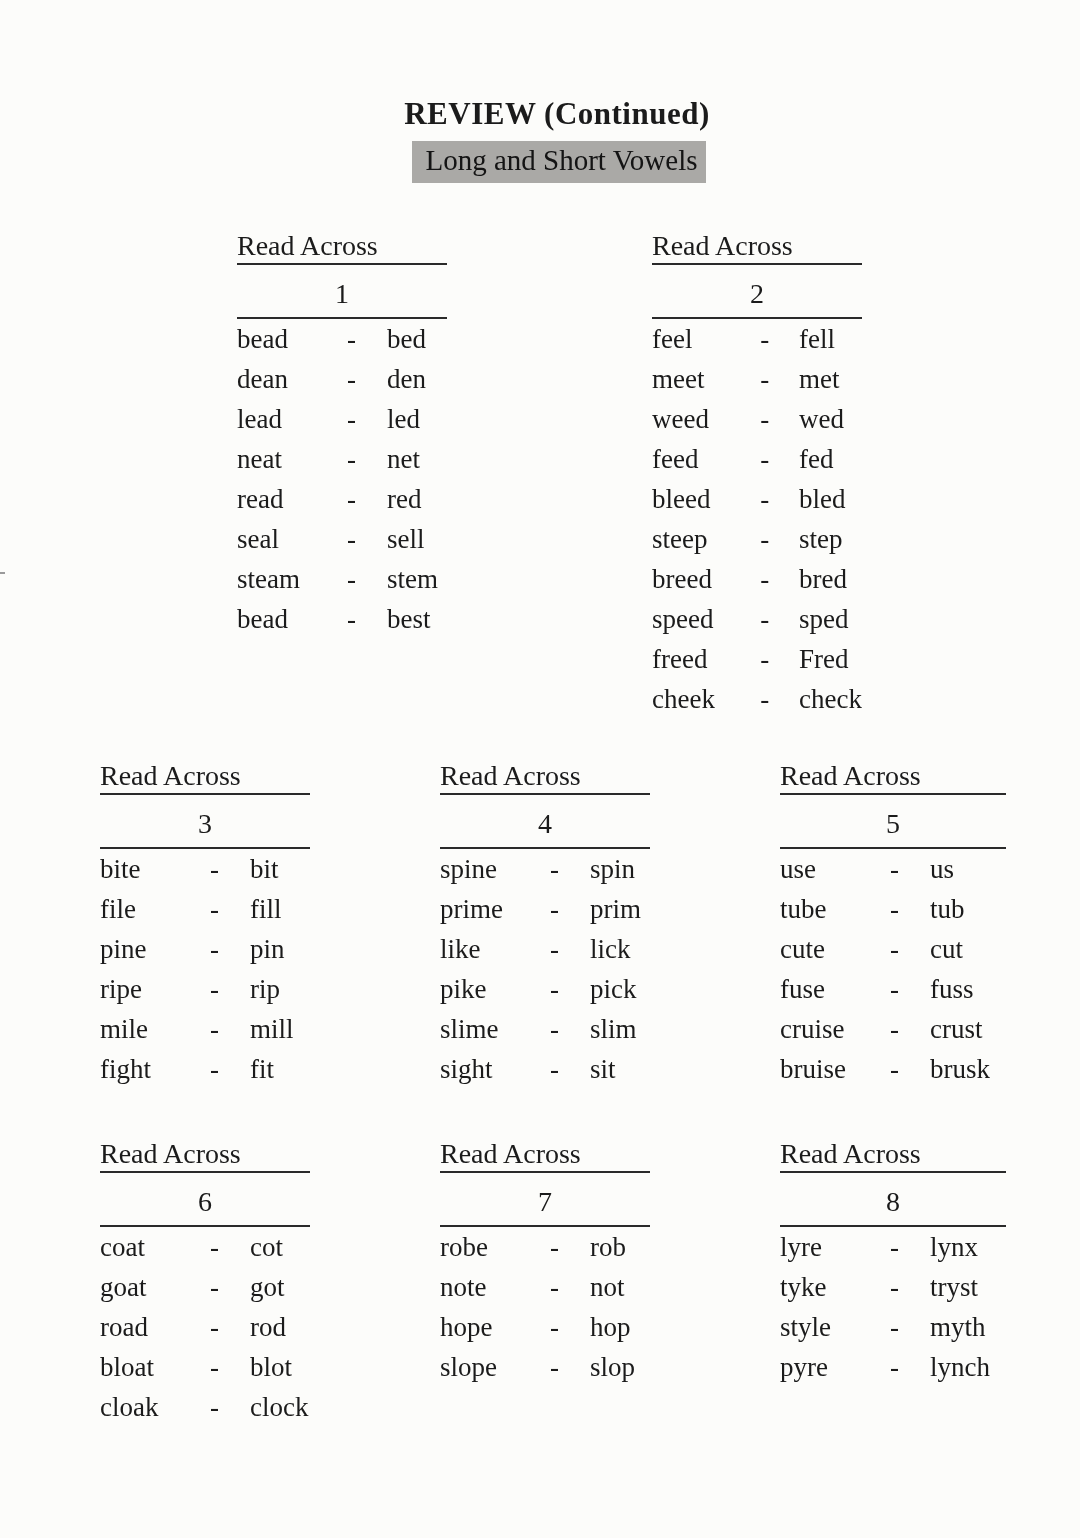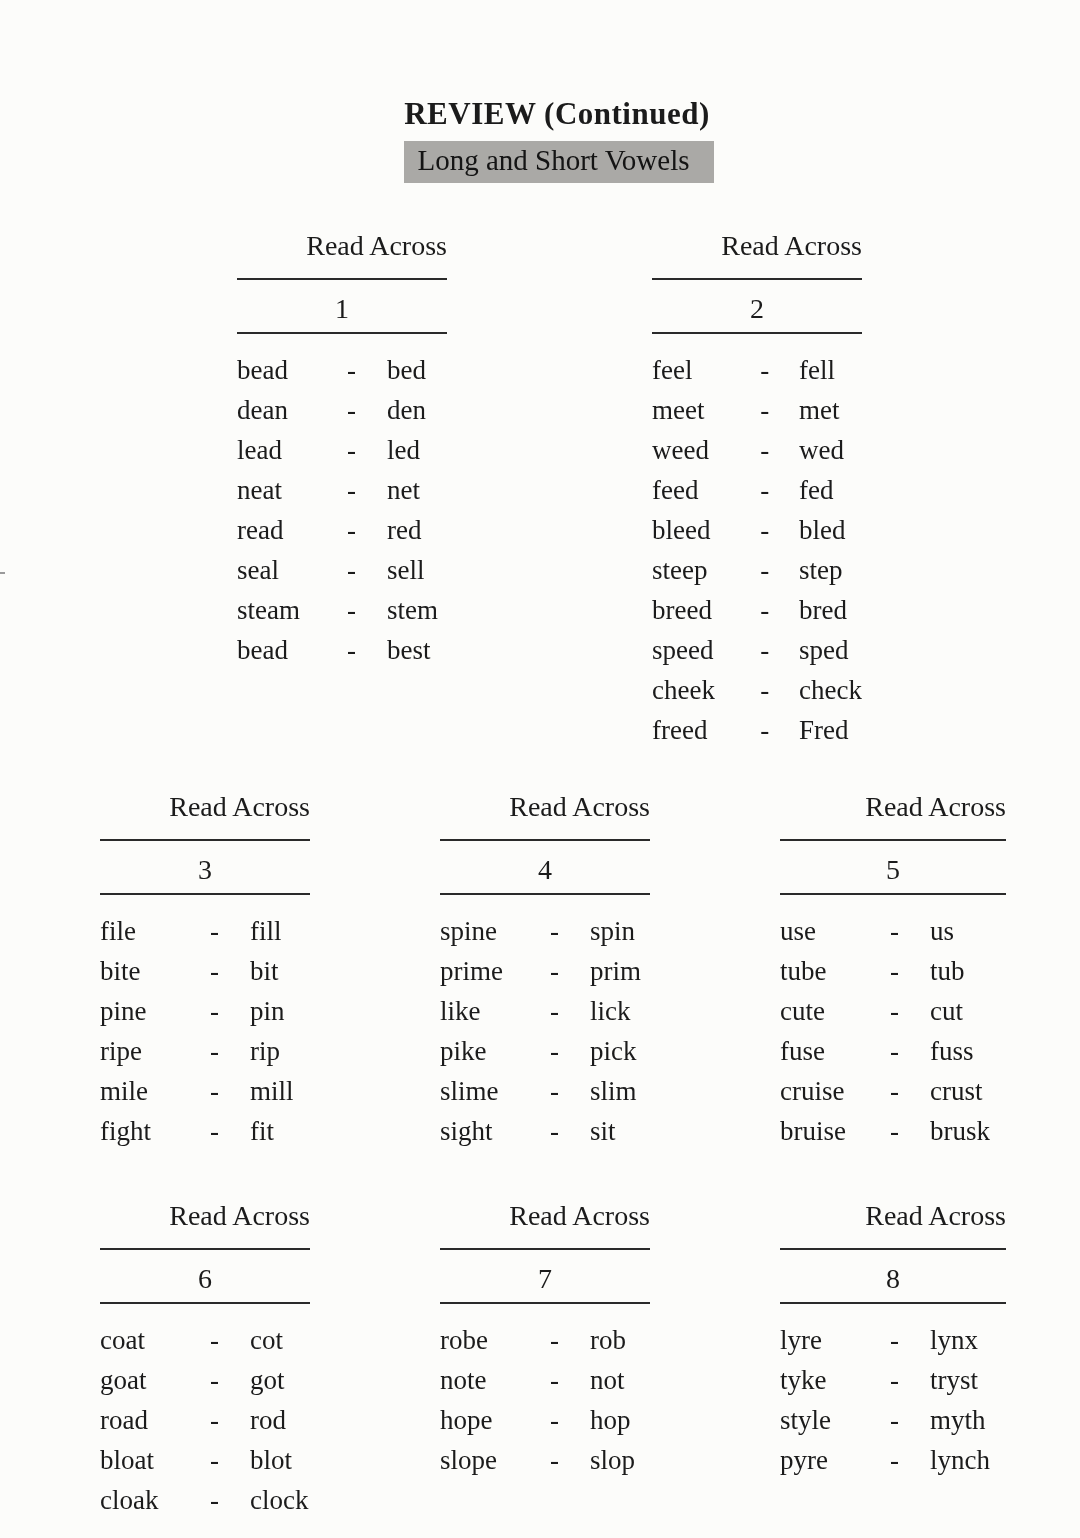--- a/index.html
+++ b/index.html
@@ -26,45 +26,45 @@
   .subtitle-wrap {
     text-align: center;
     transform: translateX(19px);
     margin-top: 9px;
   }
   .subtitle {
     display: inline-block;
     background: #aaa9a6;
     color: #141414;
     font-size: 29px;
-    padding: 3px 24px 6px 13px;
+    padding: 3px 8px 6px 13px;
   }
   .row { display: flex; }
   .row-1 { padding-left: 237px; gap: 205px; margin-top: 46px; }
   .row-2 { padding-left: 100px; gap: 130px; margin-top: 40px; }
   .row-3 { padding-left: 100px; gap: 130px; margin-top: 48px; }
   .section { width: 210px; flex: none; }
   .row-2 .section:nth-child(3), .row-3 .section:nth-child(3) { width: 226px; }
   .sec-label {
-    text-align: right;
+    text-align: left;
     font-size: 28px;
     line-height: 34px;
-    padding-bottom: 15px;
+    padding-bottom: 0;
     border-bottom: 2px solid #2a2a2a;
   }
   .sec-num {
     margin-top: 12px;
     text-align: center;
     font-size: 28px;
     line-height: 34px;
     padding-bottom: 6px;
     border-bottom: 2px solid #2a2a2a;
   }
   table.pairs {
-    margin-top: 16px;
+    margin-top: 0;
     border-collapse: collapse;
     width: 100%;
   }
   table.pairs td {
     font-size: 27px;
     height: 40px;
     padding: 0;
     vertical-align: middle;
     white-space: nowrap;
   }
@@ -176,48 +176,48 @@
               <td class="w1">breed</td>
               <td class="dash">-</td>
               <td class="w2">bred</td>
             </tr>
             <tr>
               <td class="w1">speed</td>
               <td class="dash">-</td>
               <td class="w2">sped</td>
             </tr>
             <tr>
+              <td class="w1">freed</td>
+              <td class="dash">-</td>
+              <td class="w2">Fred</td>
+            </tr>
+            <tr>
               <td class="w1">cheek</td>
               <td class="dash">-</td>
               <td class="w2">check</td>
-            </tr>
-            <tr>
-              <td class="w1">freed</td>
-              <td class="dash">-</td>
-              <td class="w2">Fred</td>
             </tr>
           </tbody>
         </table>
   </div>
 </div>
   <div class="row row-2">
   <div class="section">
     <div class="sec-label">Read Across</div>
     <div class="sec-num">3</div>
     <table class="pairs">
           <tbody>
             <tr>
+              <td class="w1">bite</td>
+              <td class="dash">-</td>
+              <td class="w2">bit</td>
+            </tr>
+            <tr>
               <td class="w1">file</td>
               <td class="dash">-</td>
               <td class="w2">fill</td>
-            </tr>
-            <tr>
-              <td class="w1">bite</td>
-              <td class="dash">-</td>
-              <td class="w2">bit</td>
             </tr>
             <tr>
               <td class="w1">pine</td>
               <td class="dash">-</td>
               <td class="w2">pin</td>
             </tr>
             <tr>
               <td class="w1">ripe</td>
               <td class="dash">-</td>
               <td class="w2">rip</td>

